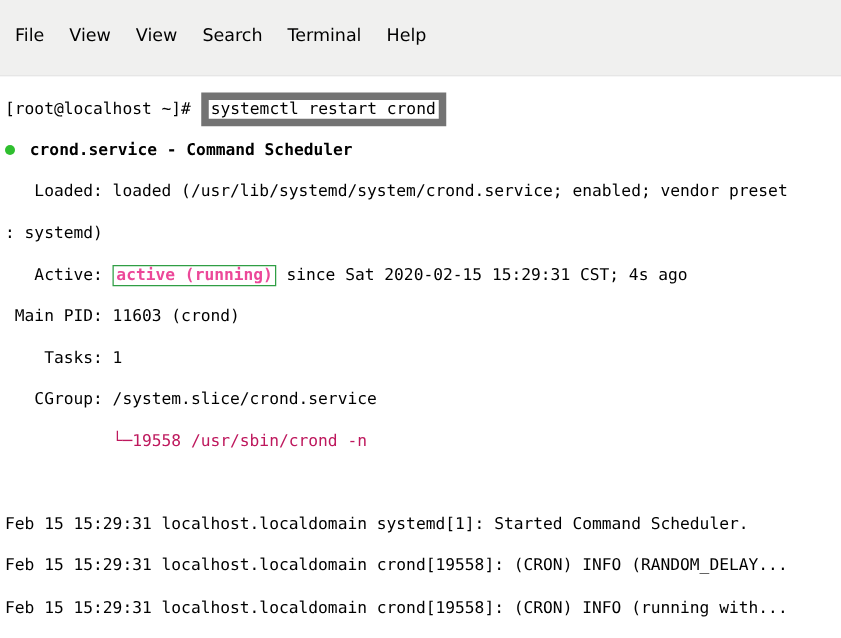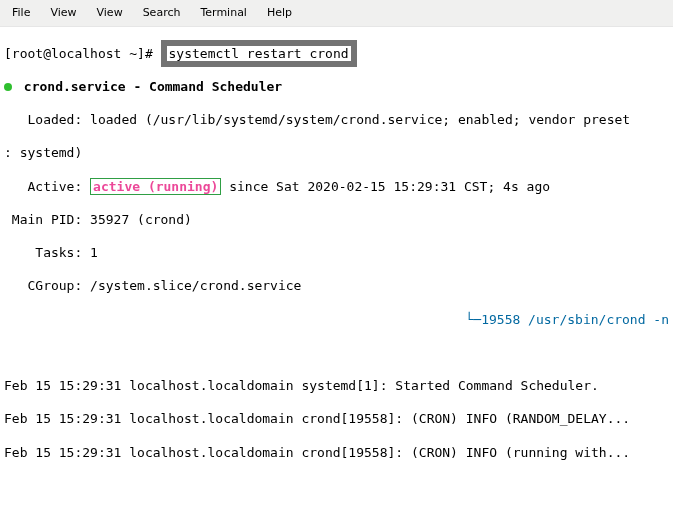--- a/index.html
+++ b/index.html
@@ -9,23 +9,23 @@
       line-height: 1.28;
       background: #ffffff;
       color: #000000;
       width: 673px;
     }
     .menubar {
       display: flex;
       gap: 0;
       background: #f0f0ef;
       border-bottom: 1px solid #e6e6e6;
-      padding: 4px 8px;
+      padding: 19px 8px;
       font-family: "DejaVu Sans", sans-serif;
-      font-size: 11px;
+      font-size: 14px;
     }
     .menubar .menuitem {
       padding: 2px 10px;
       cursor: pointer;
     }
     .menubar .menuitem:first-child { padding-left: 4px; }
     .terminal {
       padding: 2px 4px 4px 4px;
       white-space: pre;
       font-family: "DejaVu Sans Mono", "Liberation Mono", monospace;
@@ -45,41 +45,41 @@
       width: 8px; height: 8px;
       border-radius: 50%;
       background: #2fbf2f;
       vertical-align: middle;
       margin-right: 4px;
     }
     .green-bold {
       color: #ec4899;
       font-weight: 700;
     }
-    .tree { color: #0369a1; text-align: right; }
+    .tree { color: #be185d; }
   </style>
 </head>
 <body>
 
 <div class="menubar">
   <span class="menuitem">File</span>
   <span class="menuitem">View</span>
   <span class="menuitem">View</span>
   <span class="menuitem">Search</span>
   <span class="menuitem">Terminal</span>
   <span class="menuitem">Help</span>
 </div>
 
 <div class="terminal">
 <span class="line"><span>[root@localhost ~]# </span><span class="box-red">systemctl restart crond</span></span>
 <span class="line"><span class="dot"></span><span class="bold"> crond.service - Command Scheduler</span></span>
 <span class="line">   Loaded: loaded (/usr/lib/systemd/system/crond.service; enabled; vendor preset</span>
 <span class="line">: systemd)</span>
 <span class="line"><span>   Active: </span><span class="box-green"><span class="green-bold">active (running)</span></span><span> since Sat 2020-02-15 15:29:31 CST; 4s ago</span></span>
-<span class="line"> Main PID: 35927 (crond)</span>
+<span class="line"> Main PID: 11603 (crond)</span>
 <span class="line">    Tasks: 1</span>
 <span class="line">   CGroup: /system.slice/crond.service</span>
 <span class="line tree">           └─19558 /usr/sbin/crond -n</span>
 <span class="line"> </span>
 <span class="line">Feb 15 15:29:31 localhost.localdomain systemd[1]: Started Command Scheduler.</span>
 <span class="line">Feb 15 15:29:31 localhost.localdomain crond[19558]: (CRON) INFO (RANDOM_DELAY...</span>
 <span class="line">Feb 15 15:29:31 localhost.localdomain crond[19558]: (CRON) INFO (running with...</span>
 
 
 

